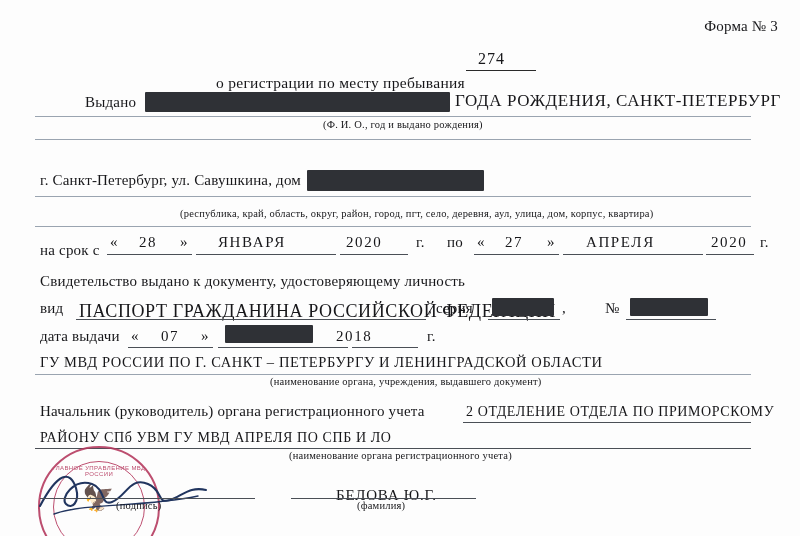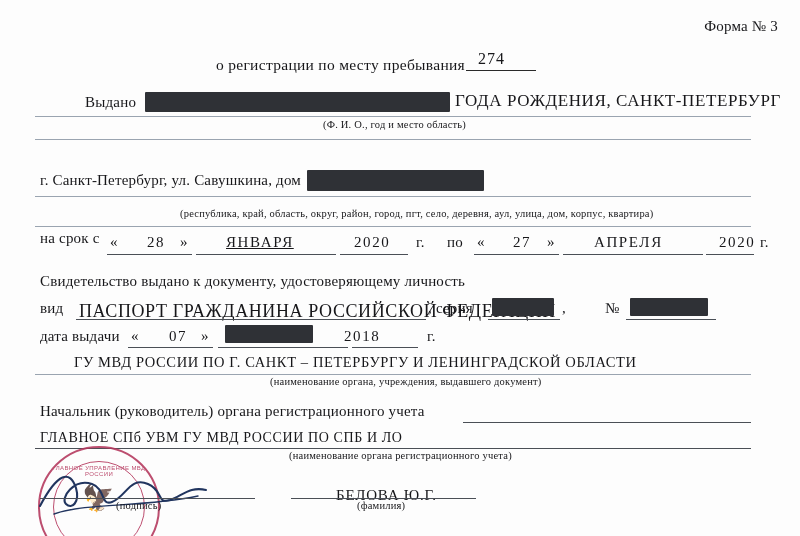--- a/index.html
+++ b/index.html
@@ -46,21 +46,21 @@
   }
   .cert-number-underline {
     position: absolute;
     top: 70px;
     left: 466px;
     width: 70px;
     border-bottom: 1px solid #2a2a2a;
   }
   .subtitle {
     position: absolute;
-    top: 56px;
+    top: 74px;
     left: 216px;
     font-size: 15.5px;
     letter-spacing: 0.3px;
   }
 
   
   .rule {
     position: absolute;
     border-bottom: 1px solid #9aa4b0;
     height: 0;
@@ -77,21 +77,20 @@
   }
   .txt.sm-center {
     font-size: 10.5px;
     text-align: center;
   }
   .txt.caps {
     letter-spacing: 0.6px;
   }
   .txt.bold-sp {
     letter-spacing: 1.6px;
-    margin-left: 8px;
   }
 
   
   .redact {
     position: absolute;
     background: #2f3136;
     border-radius: 1px;
   }
 
   
@@ -144,35 +143,35 @@
   <div class="form-no">Форма № 3</div>
 
   <div class="cert-number">274</div>
   <div class="cert-number-underline"></div>
   <div class="subtitle">о регистрации по месту пребывания</div>
 
   <div class="txt" style="top:94px; left:85px;">Выдано</div>
   <div class="redact" style="top: 92px; left: 145px; width: 305px; height: 20px; background: rgb(47, 49, 54);"></div>
   <div class="txt caps" style="top:91px; left:455px; font-size:17px;">ГОДА РОЖДЕНИЯ, САНКТ-ПЕТЕРБУРГ</div>
   <div class="rule" style="top:116px; left:35px; width:716px;"></div>
-  <div class="txt sm-center" style="top:119px; left:323px;">(Ф. И. О., год и место область)</div>
+  <div class="txt sm-center" style="top:119px; left:323px;">(Ф. И. О., год и выдано рождения)</div>
   <div class="rule" style="top:139px; left:35px; width:716px;"></div>
 
   <div class="txt" style="top:172px; left:40px;">г. Санкт-Петербург, ул. Савушкина, дом</div>
   <div class="redact" style="top: 170px; left: 307px; width: 177px; height: 21px; background: rgb(47, 49, 54);"></div>
   <div class="rule" style="top:196px; left:35px; width:716px;"></div>
   <div class="txt sm-center" style="top:208px; left:180px;">(республика, край, область, округ, район, город, пгт, село, деревня, аул, улица, дом, корпус, квартира)</div>
   <div class="rule" style="top:226px; left:35px; width:716px;"></div>
 
-  <div class="txt" style="top:230px; left:40px;">на срок с</div>
+  <div class="txt" style="top:242px; left:40px;">на срок с</div>
   <div class="txt" style="top:234px; left:110px;">«</div>
   <div class="txt bold-sp" style="top:234px; left:139px;">28</div>
   <div class="txt" style="top:234px; left:180px;">»</div>
   <div class="rule dark" style="top:254px; left:107px; width:85px;"></div>
-  <div class="txt bold-sp" style="top:234px; left:218px;text-decoration:underline;">ЯНВАРЯ</div>
+  <div class="txt bold-sp" style="top:234px; left:218px;">ЯНВАРЯ</div>
   <div class="rule dark" style="top:254px; left:196px; width:140px;"></div>
   <div class="txt bold-sp" style="top:234px; left:346px;">2020</div>
   <div class="rule dark" style="top:254px; left:340px; width:68px;"></div>
   <div class="txt" style="top:234px; left:416px;">г.</div>
   <div class="txt" style="top:234px; left:447px;">по</div>
   <div class="txt" style="top:234px; left:477px;">«</div>
   <div class="txt bold-sp" style="top:234px; left:505px;">27</div>
   <div class="txt" style="top:234px; left:547px;">»</div>
   <div class="rule dark" style="top:254px; left:474px; width:85px;"></div>
   <div class="txt bold-sp" style="top:234px; left:586px;">АПРЕЛЯ</div>
@@ -197,27 +196,28 @@
   <div class="txt" style="top:328px; left:131px;">«</div>
   <div class="txt bold-sp" style="top:328px; left:161px;">07</div>
   <div class="txt" style="top:328px; left:201px;">»</div>
   <div class="rule dark" style="top:347px; left:128px; width:85px;"></div>
   <div class="redact" style="top: 325px; left: 225px; width: 88px; height: 18px; background: rgb(47, 49, 54);"></div>
   <div class="rule dark" style="top:347px; left:218px; width:130px;"></div>
   <div class="txt bold-sp" style="top:328px; left:336px;text-align:right;">2018</div>
   <div class="rule dark" style="top:347px; left:352px; width:66px;"></div>
   <div class="txt" style="top:328px; left:427px;">г.</div>
 
-  <div class="txt caps" style="top:354px; left:40px; font-size:14.5px;margin-left:34px;">ГУ  МВД  РОССИИ  ПО  Г. САНКТ – ПЕТЕРБУРГУ  И  ЛЕНИНГРАДСКОЙ ОБЛАСТИ</div>
+  <div class="txt caps" style="top:354px; left:40px; font-size:14.5px;">ГУ  МВД  РОССИИ  ПО  Г. САНКТ – ПЕТЕРБУРГУ  И  ЛЕНИНГРАДСКОЙ ОБЛАСТИ</div>
   <div class="rule" style="top:374px; left:35px; width:716px;"></div>
   <div class="txt sm-center" style="top:376px; left:270px;">(наименование органа, учреждения, выдавшего документ)</div>
 
   <div class="txt" style="top:403px; left:40px;">Начальник (руководитель) органа регистрационного учета</div>
+  <div class="txt caps" style="top:404px; left:466px; font-size:14px;">2 ОТДЕЛЕНИЕ ОТДЕЛА  ПО ПРИМОРСКОМУ</div>
   <div class="rule dark" style="top:422px; left:463px; width:288px;"></div>
-  <div class="txt caps" style="top:430px; left:40px; font-size:14px;">ГЛАВНОЕ СПб УВМ  ГУ  МВД  РОССИИ  ПО СПБ  И  ЛО</div>
+  <div class="txt caps" style="top:430px; left:40px; font-size:14px;">РАЙОНУ СПб УВМ  ГУ  МВД  АПРЕЛЯ  ПО СПБ  И  ЛО</div>
   <div class="rule dark" style="top:448px; left:35px; width:716px;"></div>
   <div class="txt sm-center" style="top:450px; left:289px;">(наименование органа регистрационного учета)</div>
 
   <div class="stamp">
     <div class="inner-ring"></div>
     <div class="stamp-text-top">ГЛАВНОЕ УПРАВЛЕНИЕ МВД РОССИИ</div>
     <div class="eagle">🦅</div>
 
   </div>
 

